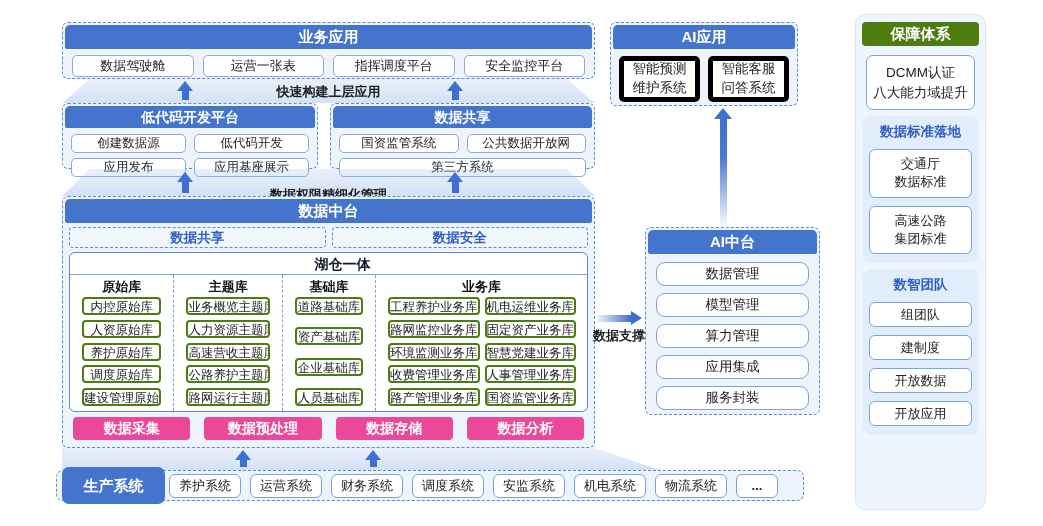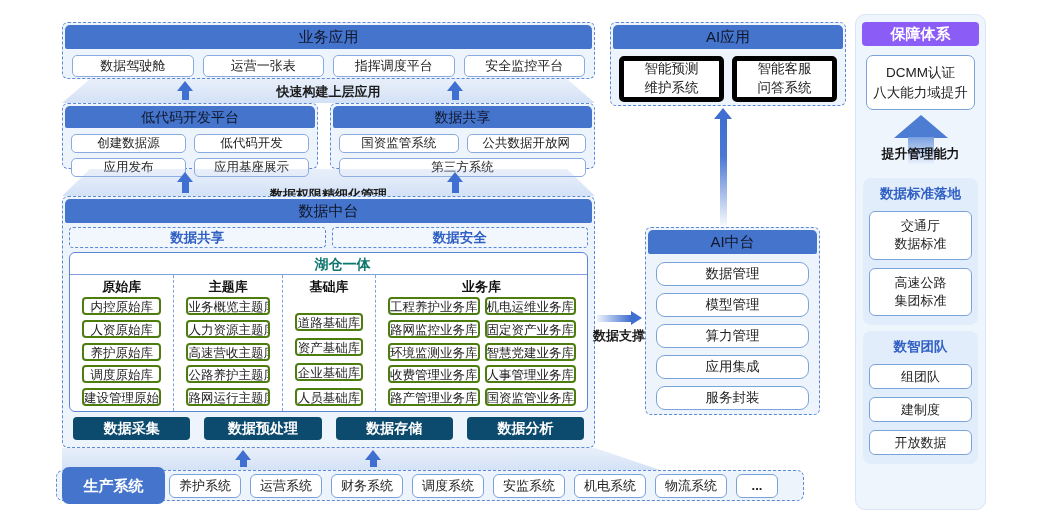--- a/index.html
+++ b/index.html
@@ -3,21 +3,21 @@
 <meta charset="utf-8">
 <style>
   * { margin:0; padding:0; box-sizing:border-box; }
   html,body { background:#ffffff; }
   body { font-family:"Liberation Sans","DejaVu Sans",sans-serif; color:#222; }
   #canvas { position:relative; width:1043px; height:526px; background:#fff; overflow:hidden; }
 
   
   .dbox { position:absolute; border:1px dashed #5c88d8; border-radius:6px; background:#eef4fc; }
   .box-header { margin:2px; height:24px; line-height:24px; text-align:center; background:#4574cc;
-                color:#0f172a; font-weight:normal; font-size:15px; border-radius:5px 5px 2px 2px; }
+                color:#ffffff; font-weight:bold; font-size:15px; border-radius:5px 5px 2px 2px; }
   .box-header.sm { height:22px; line-height:22px; font-size:14px; }
 
   .items-row { display:flex; gap:9px; padding:4px 9px; }
   .witem { flex:1; background:#fff; border:1px solid #8aabdf; border-radius:5px; text-align:center;
            height:22px; line-height:20px; font-size:13px; color:#222; }
 
   .grid2 { display:grid; grid-template-columns:1fr 1fr; gap:5px 8px; padding:4px 8px; }
   .grid2 .witem { height:19px; line-height:17px; font-size:12.5px; flex:none; }
   .span2 { grid-column:1 / -1; }
 
@@ -27,33 +27,33 @@
   .up-arrow { position:absolute; width:16px; }
   .up-arrow .head { width:0; height:0; margin:0 auto; border-left:8px solid transparent;
                     border-right:8px solid transparent; border-bottom:10px solid #3f6fd0; }
   .up-arrow .stem { width:7px; margin:0 auto; background:#3f6fd0; }
 
   
   .subrow { display:flex; gap:6px; margin:4px 6px 0; }
   .subhead { flex:1; height:21px; line-height:19px; text-align:center; border:1px dashed #5c88d8;
              border-radius:4px; color:#3060c4; font-weight:bold; font-size:13.5px; background:#f2f7fd; }
   .lakehouse { margin:4px 6px 0; background:#fff; border:1px solid #5c85d6; border-radius:6px; overflow:hidden; }
-  .lh-title { height:22px; line-height:22px; text-align:center; color:#0f766e; font-weight:bold;
+  .lh-title { height:22px; line-height:22px; text-align:center; color:#0f172a; font-weight:bold;
               font-size:14px; border-bottom:1px solid #7ea2de;padding-left:28px; }
   .lh-cols { display:flex; height:136px; }
   .lh-col { padding:2px 10px; display:flex; flex-direction:column; }
   .lh-col + .lh-col { border-left:1px dashed #7ea2de; }
   .lh-colhead { height:19px; line-height:19px; text-align:center; font-weight:bold; font-size:13px; color:#111; }
   .lh-items { flex:1; display:flex; flex-direction:column; justify-content:space-between; padding:1px 2px 3px; }
   .lh-item { height:18px; line-height:16px; text-align:center; background:#fff; border:2px solid #4d7c0f;
              border-radius:4px; font-size:12.5px; white-space:nowrap; overflow:hidden; }
   .lh-duo { flex:1; display:flex; gap:5px; padding:1px 2px 3px; }
   .lh-duo > div { flex:1; display:flex; flex-direction:column; justify-content:space-between; }
   .proc-row { display:flex; gap:14px; margin:5px 10px; }
-  .proc-btn { flex:1; height:23px; line-height:23px; text-align:center; background:#0c4a6e; color:#fff;
+  .proc-btn { flex:1; height:23px; line-height:23px; text-align:center; background:#ec4899; color:#fff;
               font-weight:bold; font-size:14px; border-radius:4px; }
 
   
   .prod-label { position:absolute; left:62px; top:467px; width:103px; height:37px; line-height:37px;
                 text-align:center; background:#4574cc; color:#fff; font-weight:bold; font-size:15px;
                 border-radius:7px; z-index:3; }
   .prod-box { position:absolute; left:56px; top:470px; width:748px; height:31px; border:1px dashed #5c88d8;
               border-radius:7px; background:#eef4fc; display:flex; align-items:center; gap:9px;
               padding-left:112px; z-index:2; }
   .sys-item { height:24px; line-height:22px; padding:0 9px; background:#fff; border:1px solid #7aa3dc;
@@ -77,21 +77,21 @@
   .hsupport .arr { display:flex; align-items:center; justify-content:center; height:14px; }
   .hsupport .stem { width:34px; height:7px;
                     background:linear-gradient(to right, rgba(120,160,225,0.12), #3f6fd0); }
   .hsupport .head { width:0; height:0; border-top:7px solid transparent; border-bottom:7px solid transparent;
                     border-left:11px solid #3f6fd0; }
   .hsupport .lbl { font-size:13px; font-weight:bold; color:#1c1c1c; margin-top:2px; }
 
   
   #assurance { position:absolute; left:855px; top:14px; width:131px; height:496px; background:#eef5fd;
                border:1px solid #d9e6f7; border-radius:10px; }
-  #assurance .hd { margin:7px 6px 0; height:24px; line-height:24px; text-align:center; background:#8b5cf6;
+  #assurance .hd { margin:7px 6px 0; height:24px; line-height:24px; text-align:center; background:#4d7c0f;
                    color:#fff; font-weight:bold; font-size:15px; border-radius:4px; }
   .dcmm { margin:9px 10px 0; background:#fff; border:1px solid #7aa3dc; border-radius:7px; text-align:center;
           font-size:13.5px; line-height:1.45; padding:7px 2px; white-space:pre-line; }
   .big-arrow { position:relative; height:57px; }
   .big-arrow .head { width:0; height:0; margin:5px auto 0; border-left:27px solid transparent;
                      border-right:27px solid transparent; border-bottom:23px solid #4d7cd3; }
   .big-arrow .stem { width:26px; height:28px; margin:-1px auto 0;
                      background:linear-gradient(to bottom,#7ba0e0,rgba(220,232,250,0)); }
   .big-arrow .lbl { position:absolute; left:0; top:30px; width:100%; text-align:center; font-size:13px;
                     font-weight:bold; color:#111; }
@@ -179,21 +179,21 @@
         <div class="lh-col" style="width:21%;">
           <div class="lh-colhead">主题库</div>
           <div class="lh-items">
             <div class="lh-item">业务概览主题库</div>
             <div class="lh-item">人力资源主题库</div>
             <div class="lh-item">高速营收主题库</div>
             <div class="lh-item">公路养护主题库</div>
             <div class="lh-item">路网运行主题库</div>
           </div>
         </div>
-        <div class="lh-col" style="width:18%;gap:16px;">
+        <div class="lh-col" style="width:18%;">
           <div class="lh-colhead">基础库</div>
           <div class="lh-items">
             <div class="lh-item">道路基础库</div>
             <div class="lh-item">资产基础库</div>
             <div class="lh-item">企业基础库</div>
             <div class="lh-item">人员基础库</div>
           </div>
         </div>
         <div class="lh-col" style="width:41%;">
           <div class="lh-colhead">业务库</div>
@@ -239,21 +239,21 @@
     <div class="sys-item">运营系统</div>
     <div class="sys-item">财务系统</div>
     <div class="sys-item">调度系统</div>
     <div class="sys-item">安监系统</div>
     <div class="sys-item">机电系统</div>
     <div class="sys-item">物流系统</div>
     <div class="sys-item dots">...</div>
   </div>
   <div class="prod-label">生产系统</div>
 
-  <div class="dbox" style="left:610px;top:22px;width:236px;height:84px;">
+  <div class="dbox" style="left:610px;top:22px;width:188px;height:84px;">
     <div class="box-header">AI应用</div>
     <div class="ai-items">
       <div class="ai-item">智能预测
 维护系统</div>
       <div class="ai-item">智能客服
 问答系统</div>
     </div>
   </div>
 
   <div class="vert-arrow">
@@ -277,33 +277,29 @@
         <div class="stem"></div>
         <div class="head"></div>
       </div>
     <div class="lbl">数据支撑</div>
   </div>
 
   <div id="assurance">
     <div class="hd">保障体系</div>
     <div class="dcmm">DCMM认证
 八大能力域提升</div>
-    <div class="big-arrow">
-      <div class="head"></div>
-      <div class="stem"></div>
-      <div class="lbl">提升管理能力</div>
-    </div>
     <div class="subpanel">
       <div class="ttl">数据标准落地</div>
       <div class="sp-item">交通厅
 数据标准</div>
       <div class="sp-item">高速公路
 集团标准</div>
     </div>
     <div class="subpanel">
       <div class="ttl">数智团队</div>
       <div class="sp-item one">组团队</div>
       <div class="sp-item one">建制度</div>
       <div class="sp-item one">开放数据</div>
+      <div class="sp-item one">开放应用</div>
     </div>
   </div>
 
 </div>
 
 </body></html>

